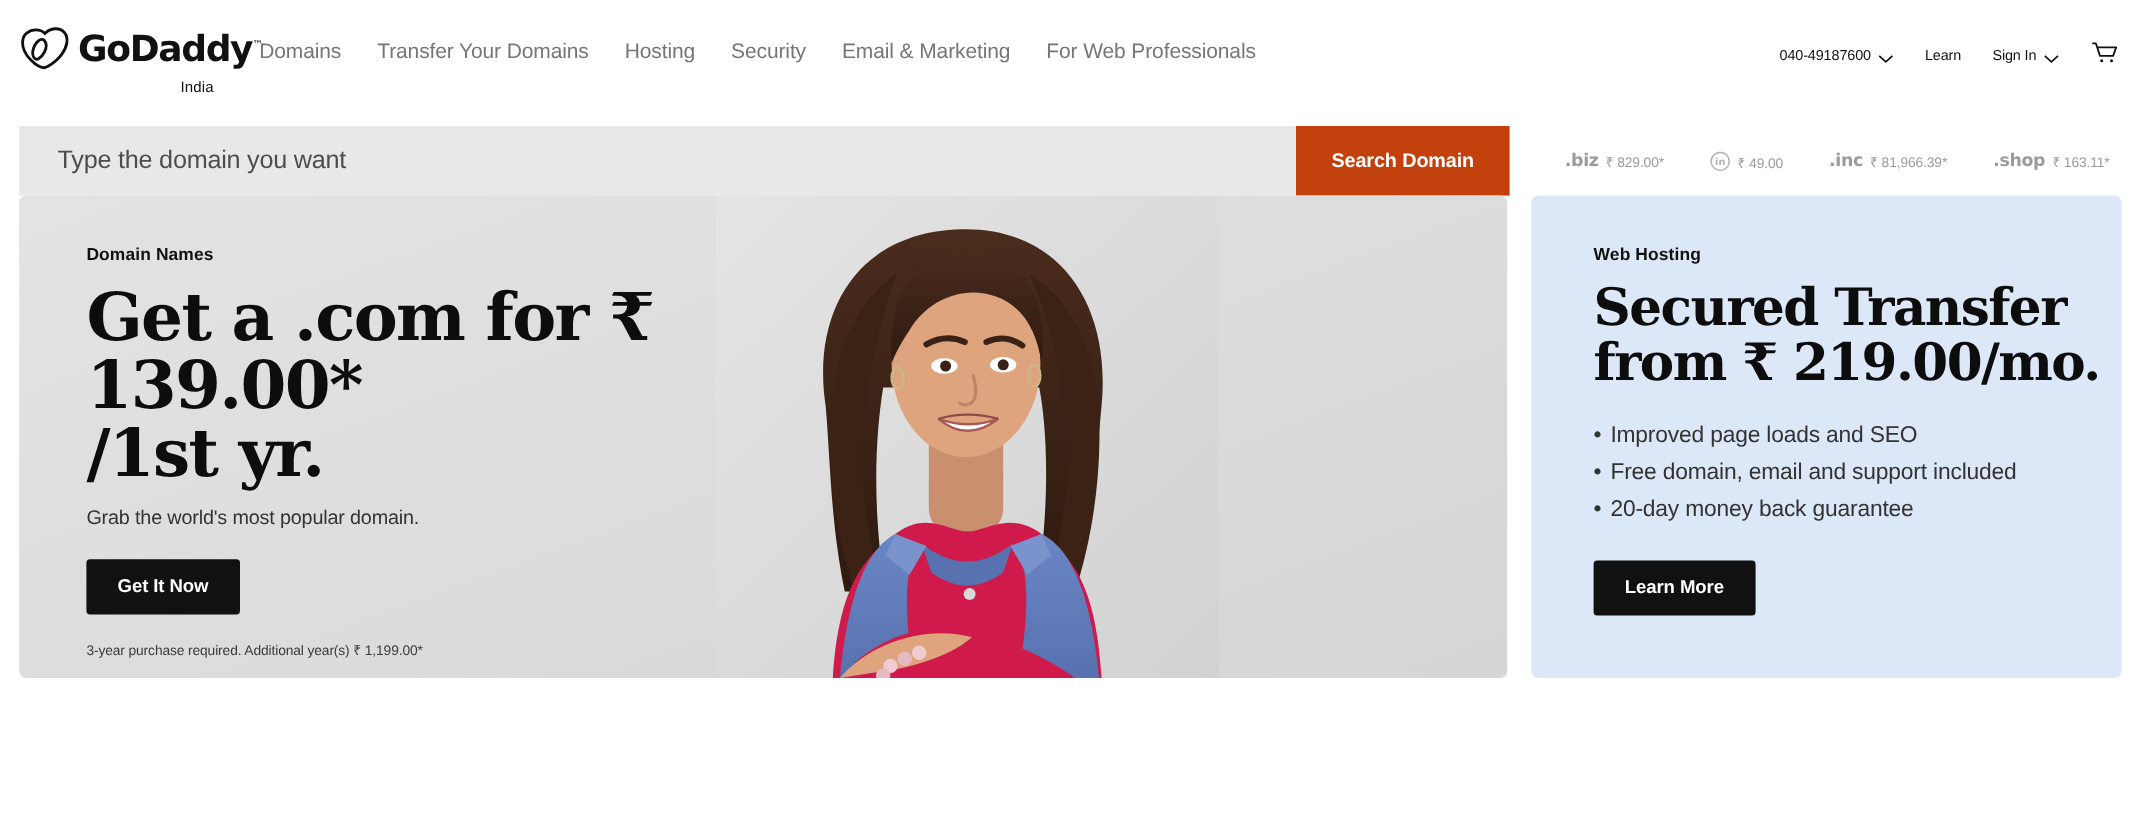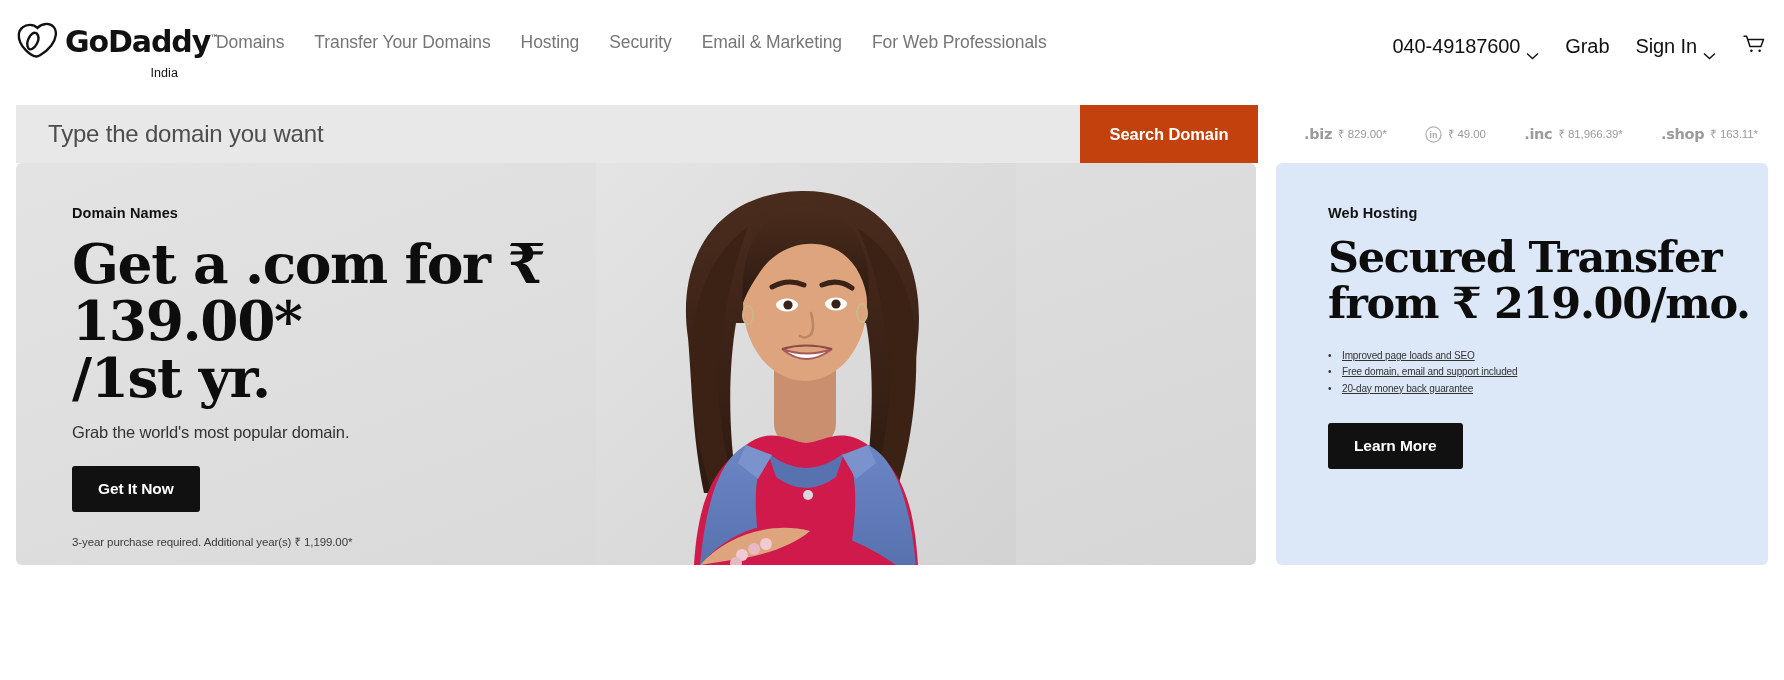--- a/index.html
+++ b/index.html
@@ -74,21 +74,21 @@
     display: flex;
     align-items: center;
     gap: 26px;
     padding-top: 12px;
     padding-right: 18px;
   }
   .hr-item {
     display: flex;
     align-items: center;
     gap: 6px;
-    font-size: 20px;
+    font-size: 12px;
     color: #111111;
     text-decoration: none;
     white-space: nowrap;
     letter-spacing: -0.1px;
   }
   .caret { display: inline-block; width: 13px; height: 8px; }
   .cart-icon { width: 24px; height: 24px; display: block; }
 
   
   .searchbar-wrap {
@@ -105,21 +105,21 @@
     display: flex;
     align-items: center;
   }
   .search-input {
     width: 100%;
     height: 100%;
     border: 0;
     outline: none;
     background: transparent;
     font-family: "Liberation Sans", sans-serif;
-    font-size: 24px;
+    font-size: 21px;
     color: #4d4d4d;
     padding: 0 0 0 32px;
     letter-spacing: -0.2px;
   }
   .search-input::placeholder { color: #4d4d4d; opacity: 1; }
   .search-btn {
     flex: 0 0 auto;
     width: 178px;
     height: 58px;
     background: #c2410c;
@@ -135,21 +135,21 @@
   .tld-list {
     flex: 1;
     display: flex;
     align-items: center;
     justify-content: space-between;
     padding: 0 10px 0 46px;
     height: 58px;
   }
   .tld {
     display: flex;
-    align-items: flex-start;
+    align-items: flex-end;
     gap: 6px;
     white-space: nowrap;
   }
   .tld-name {
     font-family: "DejaVu Sans", sans-serif;
     font-weight: bold;
     font-size: 14.5px;
     color: #9b9b9b;
     letter-spacing: -0.3px;
   }
@@ -253,27 +253,26 @@
     font-family: "DejaVu Serif", serif;
     font-weight: bold;
     font-size: 43px;
     line-height: 1.06;
     color: #0d0d0d;
     letter-spacing: -1.3px;
     margin-bottom: 22px;
   }
   .bullets { list-style: none; margin-bottom: 26px; }
   .bullets li {
-    font-size: 10px;
+    font-size: 19px;
     color: #333333;
     letter-spacing: -0.15px;
     line-height: 1.63;
     padding-left: 14px;
     position: relative;
-    text-decoration: underline;
   }
   .bullets li::before {
     content: "•";
     position: absolute;
     left: 0;
     color: #333333;
   }
 </style>
 </head>
 <body>
@@ -306,21 +305,21 @@
 
   <div class="header-right">
     <a href="#" class="hr-item">
       <span>040-49187600</span>
       <span class="caret">
         <svg viewBox="0 0 13 8" width="13" height="8">
             <path d="M1 1.5l5.5 5 5.5-5" fill="none" stroke="#111" stroke-width="1.4"></path>
           </svg>
       </span>
     </a>
-    <a href="#" class="hr-item">Grab</a>
+    <a href="#" class="hr-item">Learn</a>
     <a href="#" class="hr-item">
       <span>Sign In</span>
       <span class="caret">
         <svg viewBox="0 0 13 8" width="13" height="8">
             <path d="M1 1.5l5.5 5 5.5-5" fill="none" stroke="#111" stroke-width="1.4"></path>
           </svg>
       </span>
     </a>
     <a href="#">
       <svg class="cart-icon" viewBox="0 0 24 24">

